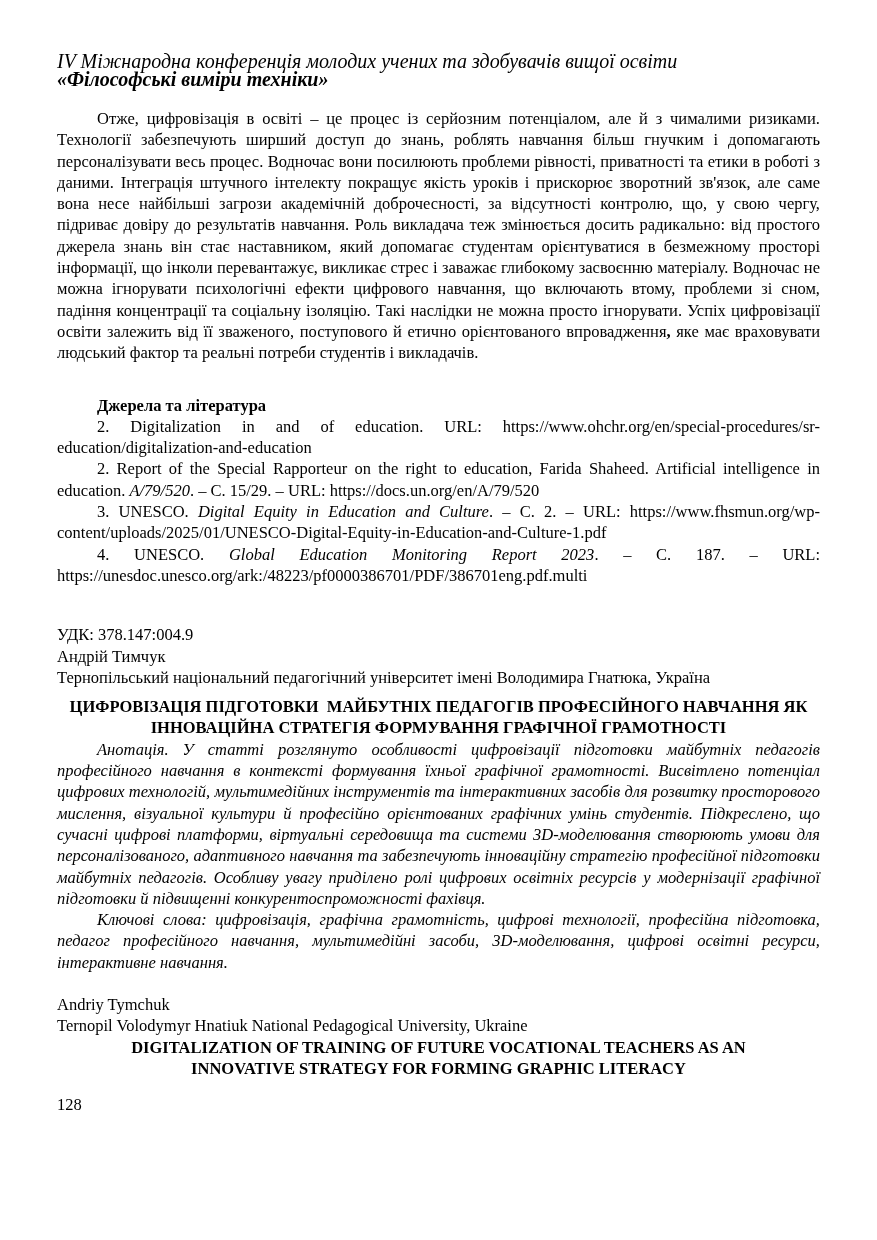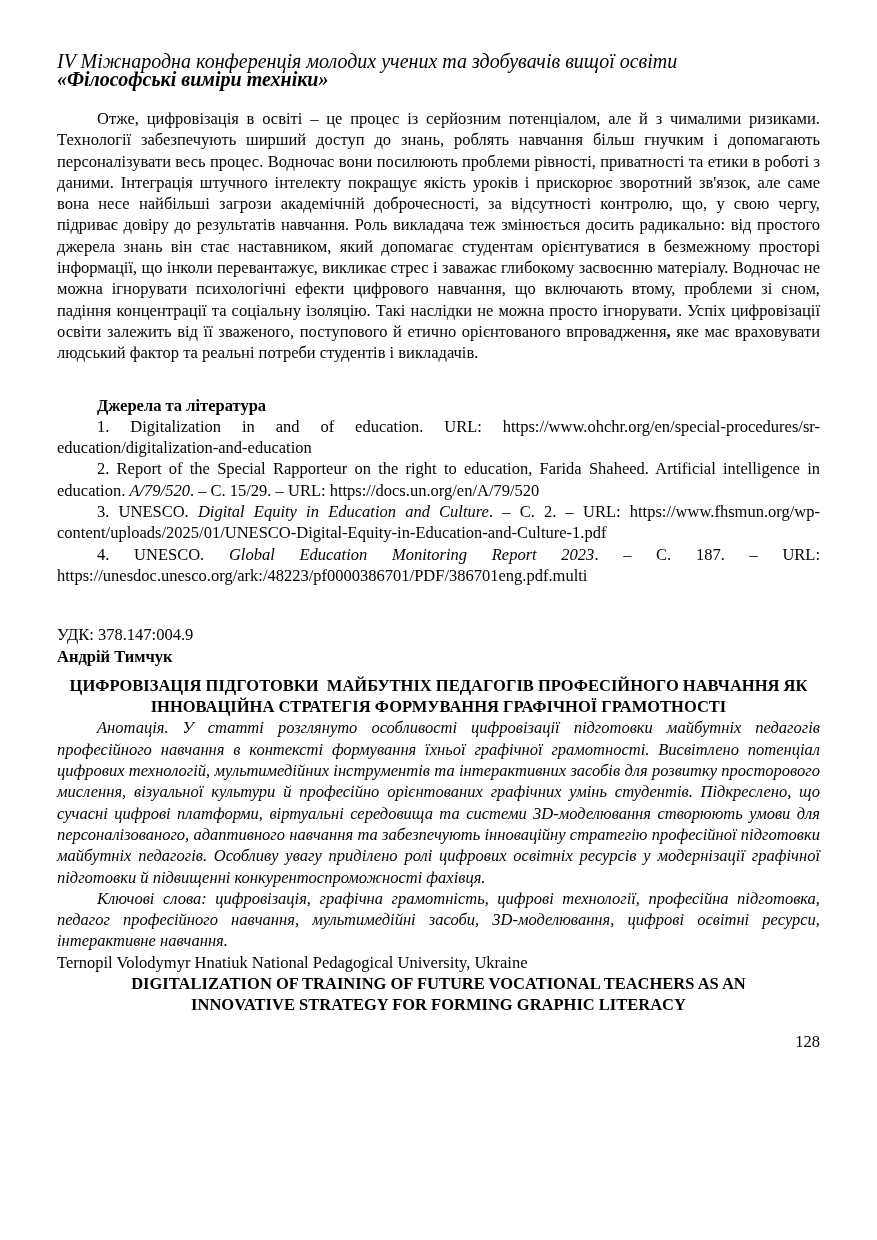--- a/index.html
+++ b/index.html
@@ -38,76 +38,78 @@
     margin-top: 31px;
   }
   .ref {
     text-align: justify;
     text-indent: 40px;
     overflow-wrap: break-word;
   }
   .udc {
     margin-top: 38px;
   }
-  .author { font-weight: bold; }
+  .author { font-weight: normal; }
   .title-uk {
     margin-top: 8px;
     text-align: center;
     font-weight: bold;
     white-space: pre-wrap;
   }
   .abstract {
     text-align: justify;
     text-indent: 40px;
     font-style: italic;
   }
   .en-author { margin-top: 21px; }
   .title-en {
     text-align: center;
     font-weight: bold;
     padding: 0 30px;
   }
   .page-number {
     margin-top: 15px;
-    text-align: right;
+    text-align: left;
   }
 </style>
 </head>
 <body>
 
 <div class="page">
 
   <div>
     <div class="header-line">IV Міжнародна конференція молодих учених та здобувачів вищої освіти</div>
     <div class="header-line bold">«Філософські виміри техніки»</div>
   </div>
 
   <p class="body-par"><span>Отже, цифровізація в освіті – це процес із серйозним потенціалом, але й з чималими ризиками. Технології забезпечують ширший доступ до знань, роблять навчання більш гнучким і допомагають персоналізувати весь процес. Водночас вони посилюють проблеми рівності, приватності та етики в роботі з даними. Інтеграція штучного інтелекту покращує якість уроків і прискорює зворотний зв'язок, але саме вона несе найбільші загрози академічній доброчесності, за відсутності контролю, що, у свою чергу, підриває довіру до результатів навчання. Роль викладача теж змінюється досить радикально: від простого джерела знань він стає наставником, який допомагає студентам орієнтуватися в безмежному просторі інформації, що інколи перевантажує, викликає стрес і заважає глибокому засвоєнню матеріалу. Водночас не можна ігнорувати психологічні ефекти цифрового навчання, що включають втому, проблеми зі сном, падіння концентрації та соціальну ізоляцію. Такі наслідки не можна просто ігнорувати. Успіх цифровізації освіти залежить від її зваженого, поступового й етично орієнтованого впровадження</span><span class="b">,</span><span> яке має враховувати людський фактор та реальні потреби студентів і викладачів.</span></p>
 
   <p class="sources-heading">Джерела та література</p>
 
-  <p class="ref"><span>1. Digitalization in and of education. URL: https://www.ohchr.org/en/special-procedures/sr-education/digitalization-and-education</span><span class="i"></span><span></span></p>
+  <p class="ref"><span>2. Digitalization in and of education. URL: https://www.ohchr.org/en/special-procedures/sr-education/digitalization-and-education</span><span class="i"></span><span></span></p>
 
   <p class="ref"><span>2. Report of the Special Rapporteur on the right to education, Farida Shaheed. Artificial intelligence in education. </span><span class="i">A/79/520</span><span>. – С. 15/29. – URL: https://docs.un.org/en/A/79/520</span></p>
 
   <p class="ref"><span>3. UNESCO. </span><span class="i">Digital Equity in Education and Culture</span><span>. – С. 2. – URL: https://www.fhsmun.org/wp-content/uploads/2025/01/UNESCO-Digital-Equity-in-Education-and-Culture-1.pdf</span></p>
 
   <p class="ref"><span>4. UNESCO. </span><span class="i">Global Education Monitoring Report 2023</span><span>. – С. 187. – URL: https://unesdoc.unesco.org/ark:/48223/pf0000386701/PDF/386701eng.pdf.multi</span></p>
 
   <p class="udc">УДК: 378.147:004.9</p>
 
   <p class="author">Андрій Тимчук</p>
 
+  <p class="plain">Тернопільський національний педагогічний університет імені Володимира Гнатюка, Україна</p>
 
   <p class="title-uk">ЦИФРОВІЗАЦІЯ ПІДГОТОВКИ  МАЙБУТНІХ ПЕДАГОГІВ ПРОФЕСІЙНОГО НАВЧАННЯ ЯК ІННОВАЦІЙНА СТРАТЕГІЯ ФОРМУВАННЯ ГРАФІЧНОЇ ГРАМОТНОСТІ</p>
 
   <p class="abstract"><span class="bi">Анотація.</span><span> У статті розглянуто особливості цифровізації підготовки майбутніх педагогів професійного навчання в контексті формування їхньої графічної грамотності. Висвітлено потенціал цифрових технологій, мультимедійних інструментів та інтерактивних засобів для розвитку просторового мислення, візуальної культури й професійно орієнтованих графічних умінь студентів. Підкреслено, що сучасні цифрові платформи, віртуальні середовища та системи 3D-моделювання створюють умови для персоналізованого, адаптивного навчання та забезпечують інноваційну стратегію професійної підготовки майбутніх педагогів. Особливу увагу приділено ролі цифрових освітніх ресурсів у модернізації графічної підготовки й підвищенні конкурентоспроможності фахівця.</span></p>
 
   <p class="abstract"><span class="bi">Ключові слова:</span><span> цифровізація, графічна грамотність, цифрові технології, професійна підготовка, педагог професійного навчання, мультимедійні засоби, 3D-моделювання, цифрові освітні ресурси, інтерактивне навчання.</span></p>
 
+  <p class="author en-author">Andriy Tymchuk</p>
 
   <p class="plain">Ternopil Volodymyr Hnatiuk National Pedagogical University, Ukraine</p>
 
   <p class="title-en">DIGITALIZATION OF TRAINING OF FUTURE VOCATIONAL TEACHERS AS AN INNOVATIVE STRATEGY FOR FORMING GRAPHIC LITERACY</p>
 
   <p class="page-number">128</p>
 
 </div>
 
 </body></html>

